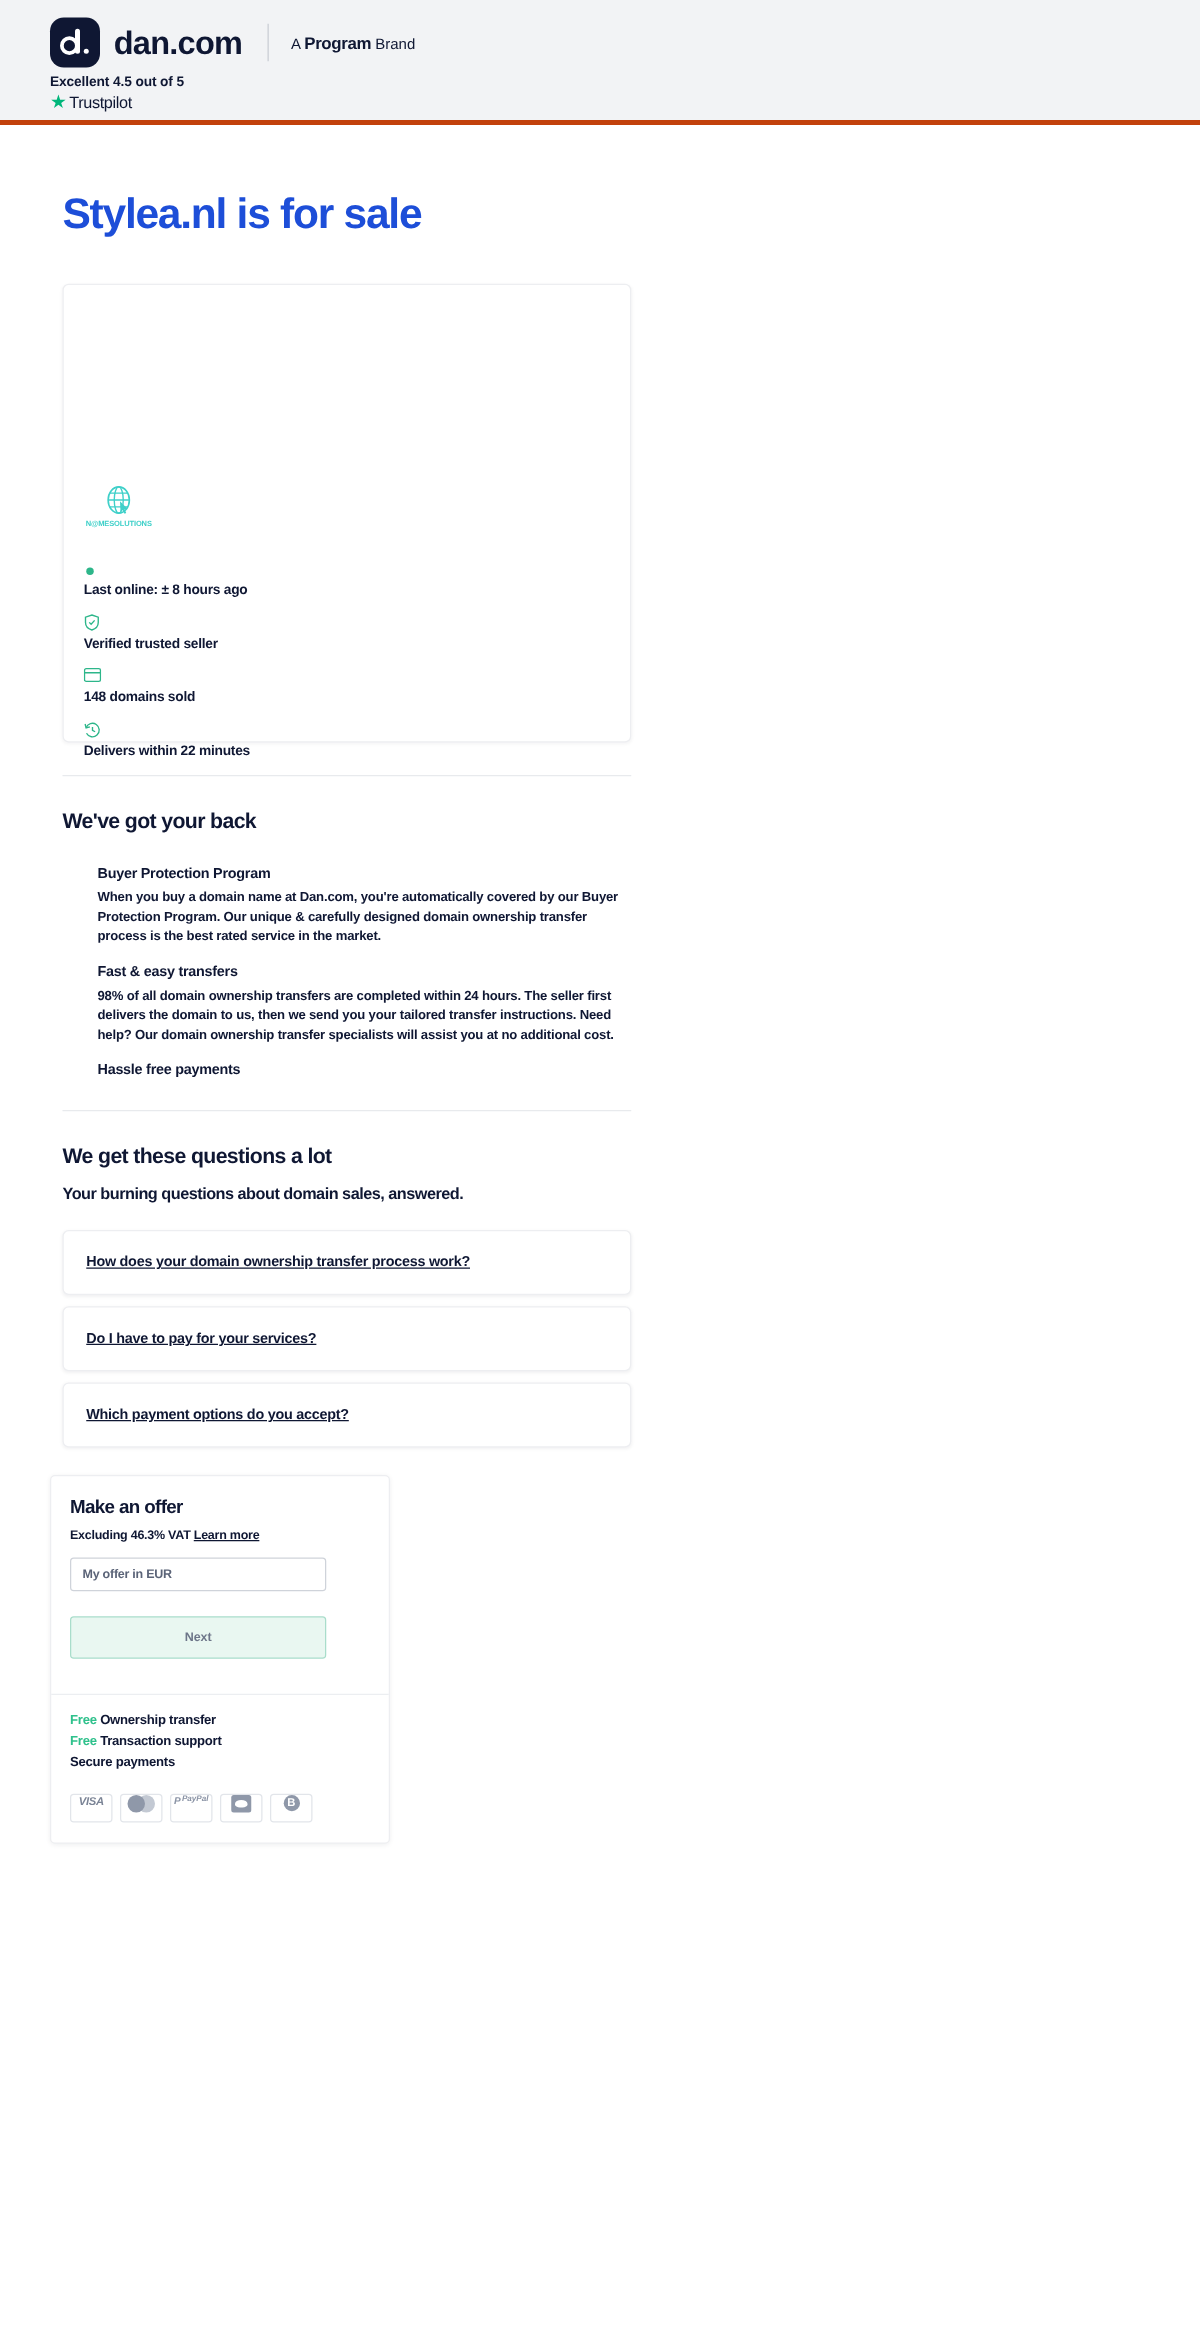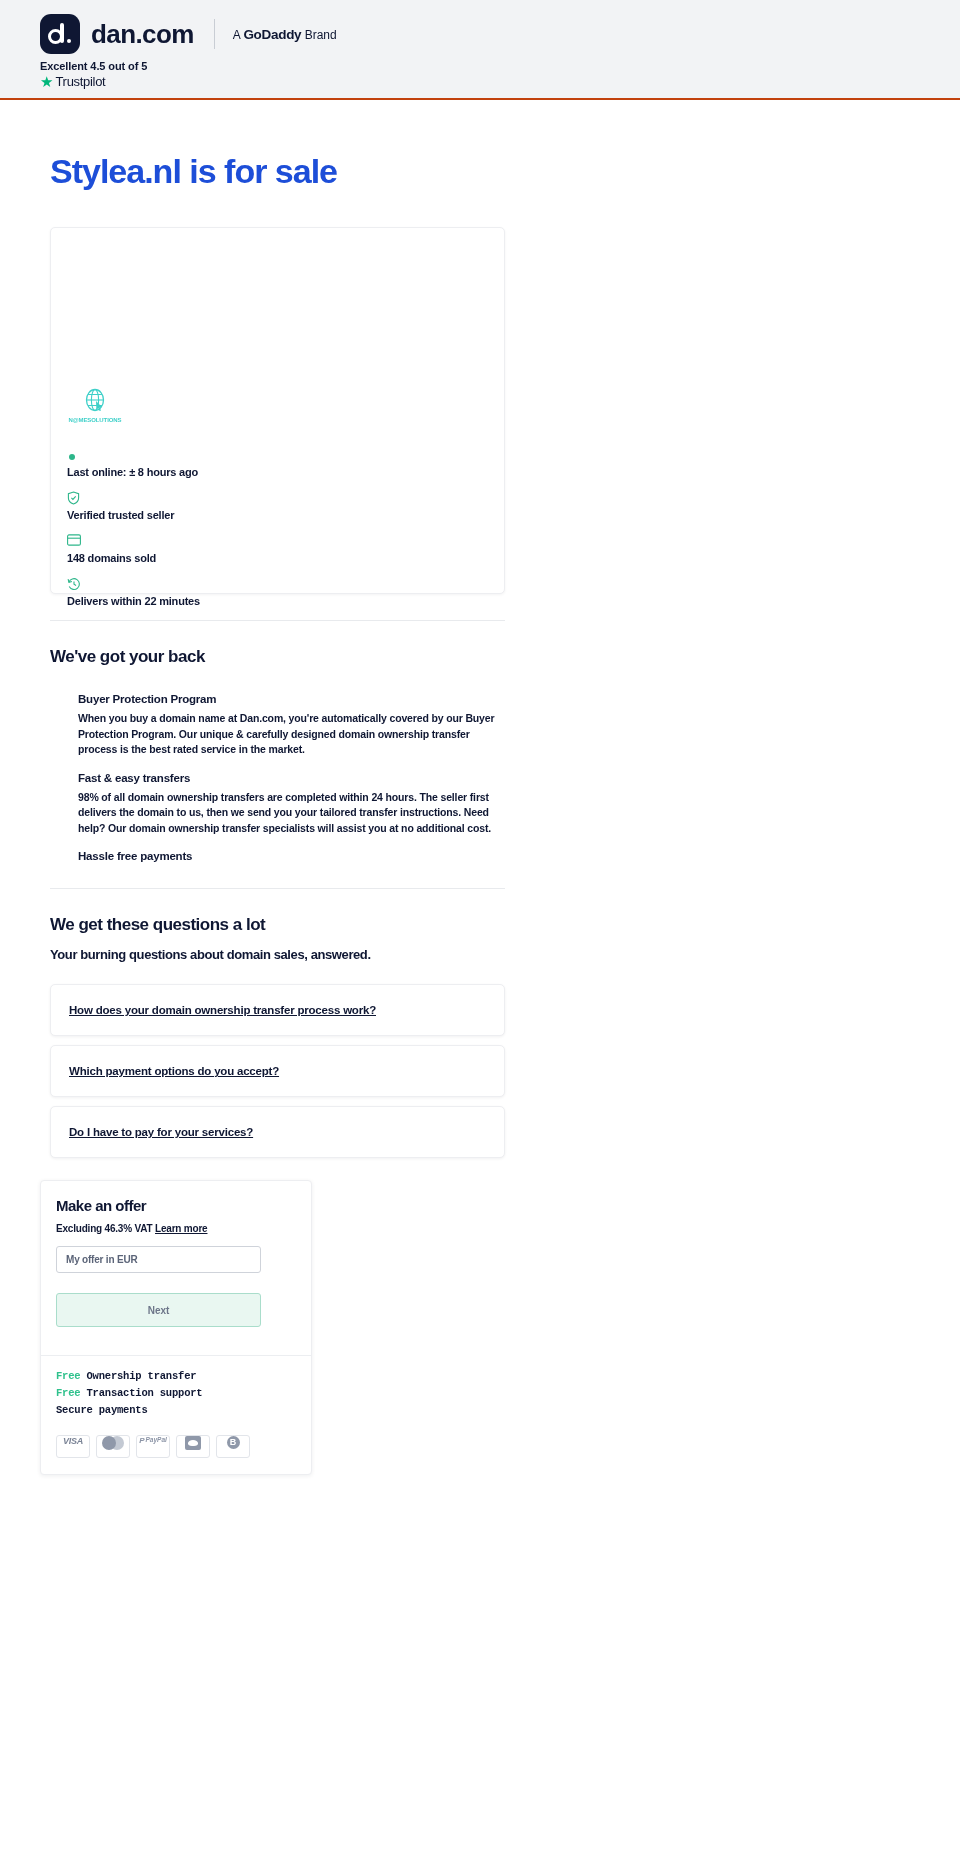--- a/index.html
+++ b/index.html
@@ -10,21 +10,21 @@
     background: #ffffff;
     font-family: "Liberation Sans", sans-serif;
     color: #0f1733;
     -webkit-font-smoothing: antialiased;
   }
 
   
   .topbar {
     height: 100px;
     background: #f2f3f5;
-    border-bottom: 2px solid #c2410c;
+    border-bottom: 4px solid #c2410c;
     position: relative;
   }
   .brandrow {
     display: flex;
     align-items: center;
     padding: 14px 0 0 40px;
   }
   .dan-logo {
     width: 40px; height: 40px;
     background: #0f1733;
@@ -258,21 +258,20 @@
     letter-spacing: -0.1px;
   }
   .offer-sep { border-top: 1px solid #eceef1; margin: 14px 0 0 0; }
   .perks { padding: 14px 15px 0 15px; }
   .perk {
     font-size: 10.5px;
     font-weight: 800;
     color: #0f1733;
     margin-bottom: 5px;
     letter-spacing: -0.2px;
-    font-family: Liberation Mono, monospace;
   }
   .perk .free { color: #2fc18c; }
   .pays {
     display: flex;
     gap: 6px;
     padding: 14px 15px 16px 15px;
   }
   .pay {
     width: 34px; height: 23px;
     border: 1px solid #e2e5ea;
@@ -336,21 +335,21 @@
   <div class="brandrow">
     <div class="dan-logo">
       <span class="stem"></span>
       <span class="ring"></span>
       <span class="dot"></span>
     </div>
     <div class="dan-word">dan.com</div>
     <div class="vdiv"></div>
     <div class="gd-line">
       <span class="a">A</span>
-      <span class="gd">GoDaddy</span>
+      <span class="gd">Program</span>
       <span class="brand">Brand</span>
     </div>
   </div>
   <div class="tp-wrap">
     <div class="tp-score">Excellent 4.5 out of 5</div>
     <div class="tp-row">
       <span class="tp-star">★</span>
       <span class="tp-name">Trustpilot</span>
     </div>
   </div>
@@ -435,24 +434,24 @@
 
     <div class="rule"></div>
 
     <h2 class="sec">We get these questions a lot</h2>
     <div class="sec-sub">Your burning questions about domain sales, answered.</div>
     <div class="faq">
       <div class="faq-item">
         <span>How does your domain ownership transfer process work?</span>
       </div>
       <div class="faq-item">
+        <span>Do I have to pay for your services?</span>
+      </div>
+      <div class="faq-item">
         <span>Which payment options do you accept?</span>
-      </div>
-      <div class="faq-item">
-        <span>Do I have to pay for your services?</span>
       </div>
     </div>
 
     <div class="offer">
       <div class="offer-body">
         <h2>Make an offer</h2>
         <div class="vat">
           <span>Excluding 46.3% VAT</span>
           <a href="#">Learn more</a>
         </div>

